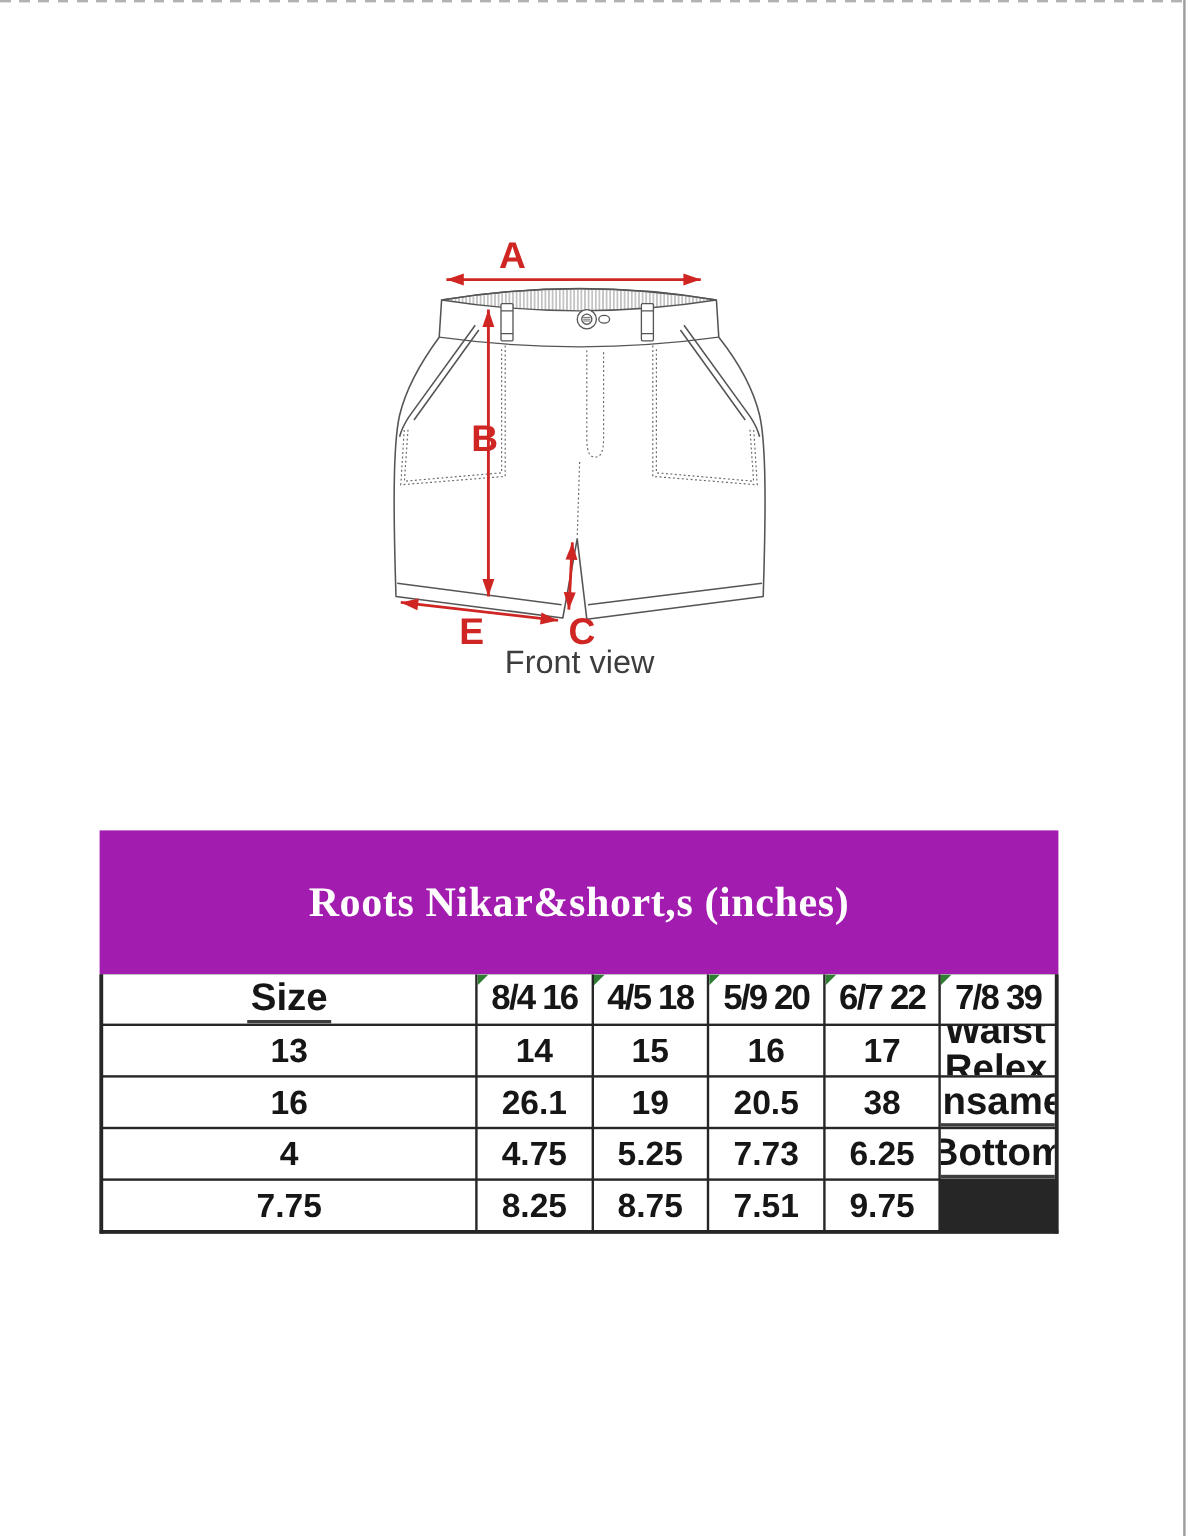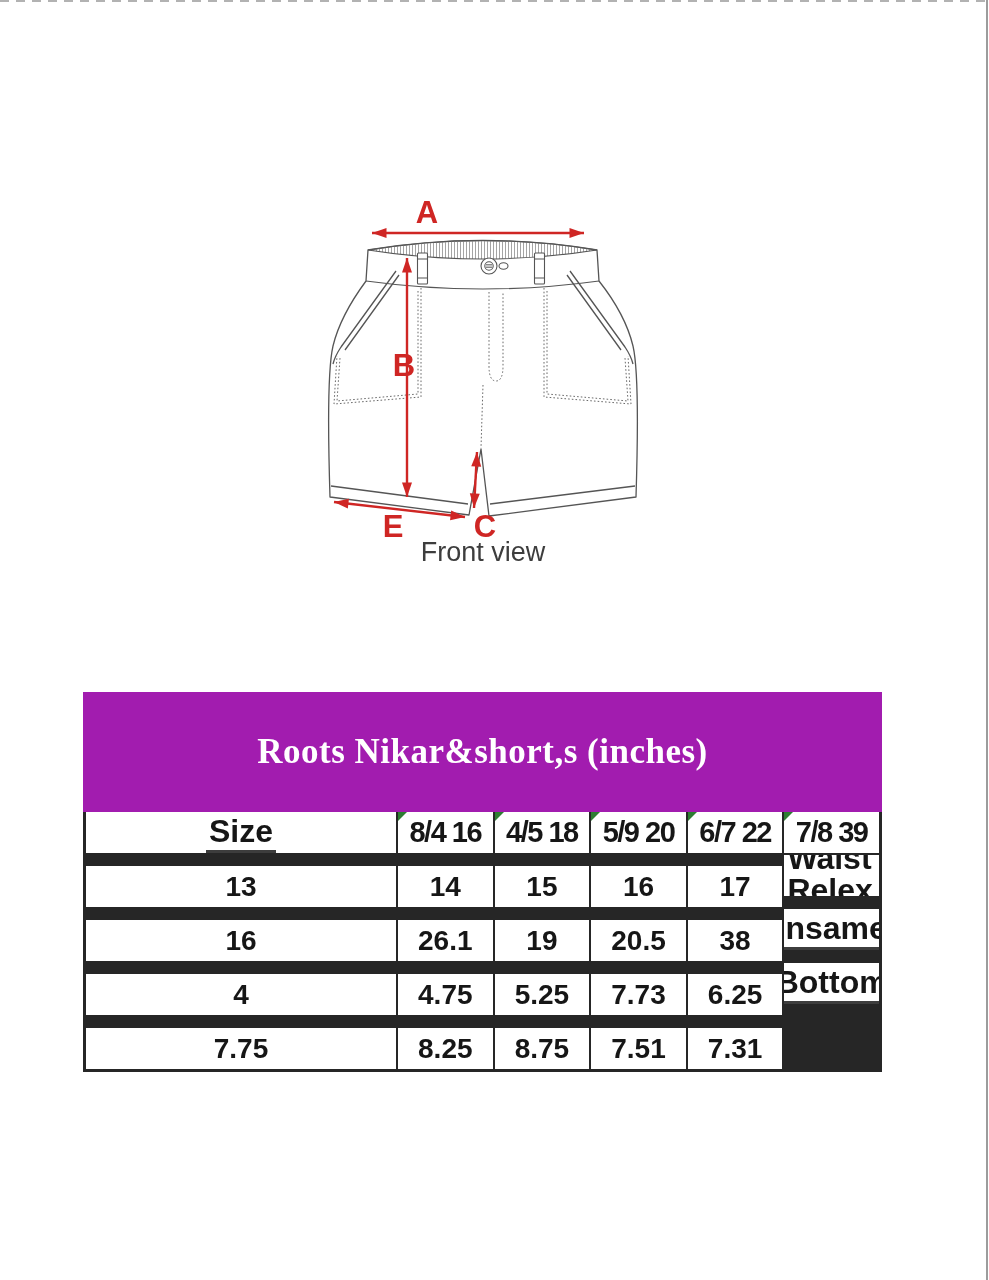--- a/index.html
+++ b/index.html
@@ -29,21 +29,21 @@
     gap:2px;background:#262626;border:3px solid #262626;border-top:none;
   }
   .cell{
     background:#ffffff;height:41px;display:flex;align-items:center;justify-content:center;
     color:#161616;position:relative;overflow:hidden;
   }
   .label-cell span{
     font-weight:bold;font-size:32px;line-height:1;
     border-bottom:3px solid #3d3d3d;padding:2px 3px 3px;
   }
-  .num-cell{font-weight:bold;font-size:28px;margin-top:11px;}
+  .num-cell{font-weight:bold;font-size:28px;}
   .size-cell{font-weight:bold;font-size:29px;letter-spacing:-1.5px;}
   .flag{
     position:absolute;top:0;left:0;width:0;height:0;
     border-top:9px solid #2e7d32;border-right:9px solid transparent;
   }
 </style>
 </head>
 <body>
 
 <div class="page">
@@ -169,18 +169,18 @@
       <div class="cell num-cell">7.73</div>
       <div class="cell num-cell">6.25</div>
 
       <div class="cell label-cell">
         <span>Bottom</span>
       </div>
       <div class="cell num-cell">7.75</div>
       <div class="cell num-cell">8.25</div>
       <div class="cell num-cell">8.75</div>
       <div class="cell num-cell">7.51</div>
-      <div class="cell num-cell">7.31</div>
+      <div class="cell num-cell">9.75</div>
 
     </div>
   </div>
 
 </div>
 
 </body></html>

